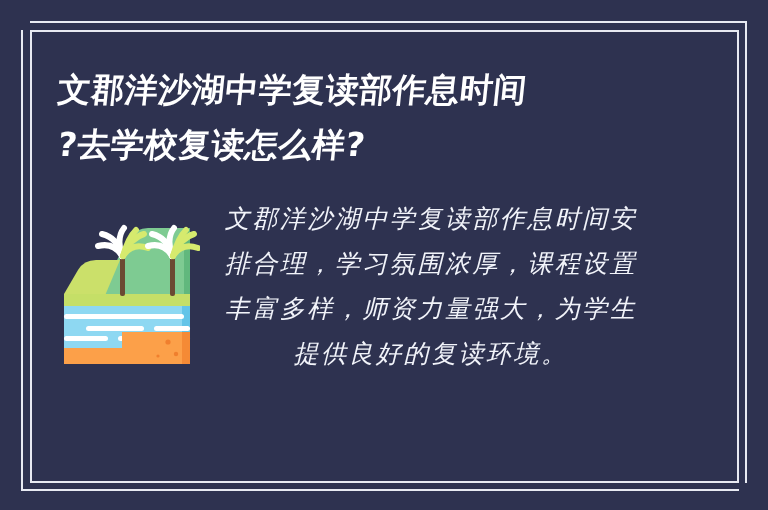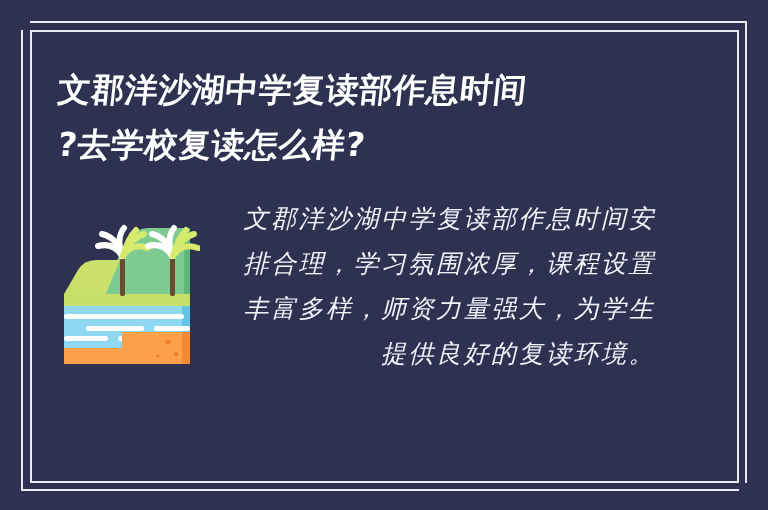--- a/index.html
+++ b/index.html
@@ -95,29 +95,29 @@
     position: relative;
     width: 142px;
     height: 172px;
     flex: 0 0 142px;
     margin-top: 2px;
   }
   .illu-svg { display: block; }
 
   
   .body-text {
-    margin-left: 26px;
+    margin-left: 16px;
     color: #f2f4fa;
     font-family: "DejaVu Serif", serif;
     font-style: italic;
     font-size: 25px;
     line-height: 45px;
     letter-spacing: 2.5px;
     width: 430px;
-    text-align: right;
+    text-align: center;
   }
 </style>
 </head>
 <body>
 
 <div id="canvas">
 
   <div class="frame-outer"></div>
   <div class="frame-inner"></div>
   <div class="frame-mask-tl"></div>

